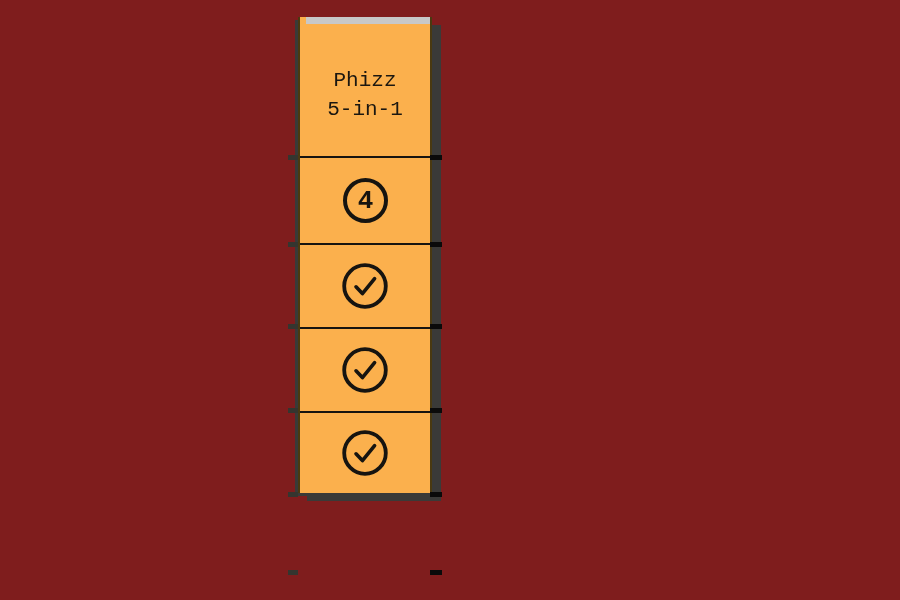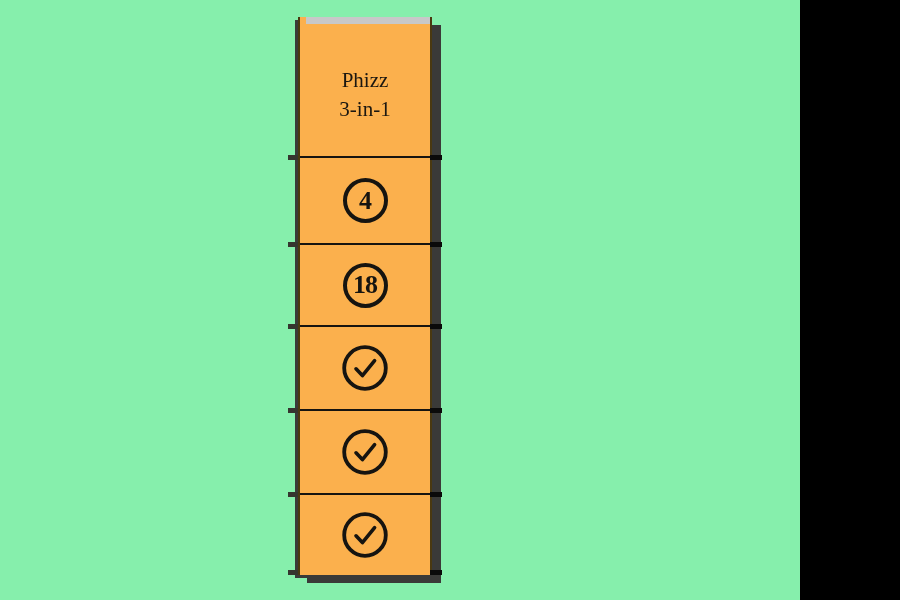--- a/index.html
+++ b/index.html
@@ -1,21 +1,21 @@
 <!DOCTYPE html>
 <html><head>
 <meta charset="utf-8">
 <style>
   html,body{margin:0;padding:0;background:#000;}
   .stage{
     position:relative;
-    width:800px;height:600px;
-    background:#86efac;
+    width:900px;height:600px;
+    background:#7f1d1d;
     overflow:hidden;
-    font-family:Liberation Serif, serif;
+    font-family:Liberation Mono, monospace;
   }
   .column{
     position:absolute;
     left:298px;top:17px;
     width:130px;
     background:#FBB04D;
     border-left:2px solid #4a3910;
     border-right:2px solid #4a3910;
     box-shadow:9px 8px 0 #3a3a38, -3px 3px 0 #3a3a38;
   }
@@ -66,34 +66,29 @@
 <body>
 
 <div class="stage">
 
   <div class="column">
 
     <div class="top-strip"></div>
 
     <div class="cell header-cell">
       <div>Phizz</div>
-      <div>3-in-1</div>
+      <div>5-in-1</div>
     </div>
 
     <div class="cell value-cell h85">
       <div class="circle">
         <span>4</span>
       </div>
     </div>
 
-    <div class="cell value-cell h80a">
-      <div class="circle">
-        <span>18</span>
-      </div>
-    </div>
 
     <div class="cell value-cell h82a">
       <svg class="check-svg" width="46" height="46" viewBox="0 0 46 46">
         <circle cx="23" cy="23" r="20.8" fill="none" stroke="#161410" stroke-width="3.8"></circle>
         <path d="M14 23.8 L20.4 30.6 L32.6 15.6" fill="none" stroke="#161410" stroke-width="3.6" stroke-linecap="round" stroke-linejoin="round"></path>
       </svg>
     </div>
 
     <div class="cell value-cell h82b">
       <svg class="check-svg" width="46" height="46" viewBox="0 0 46 46">

